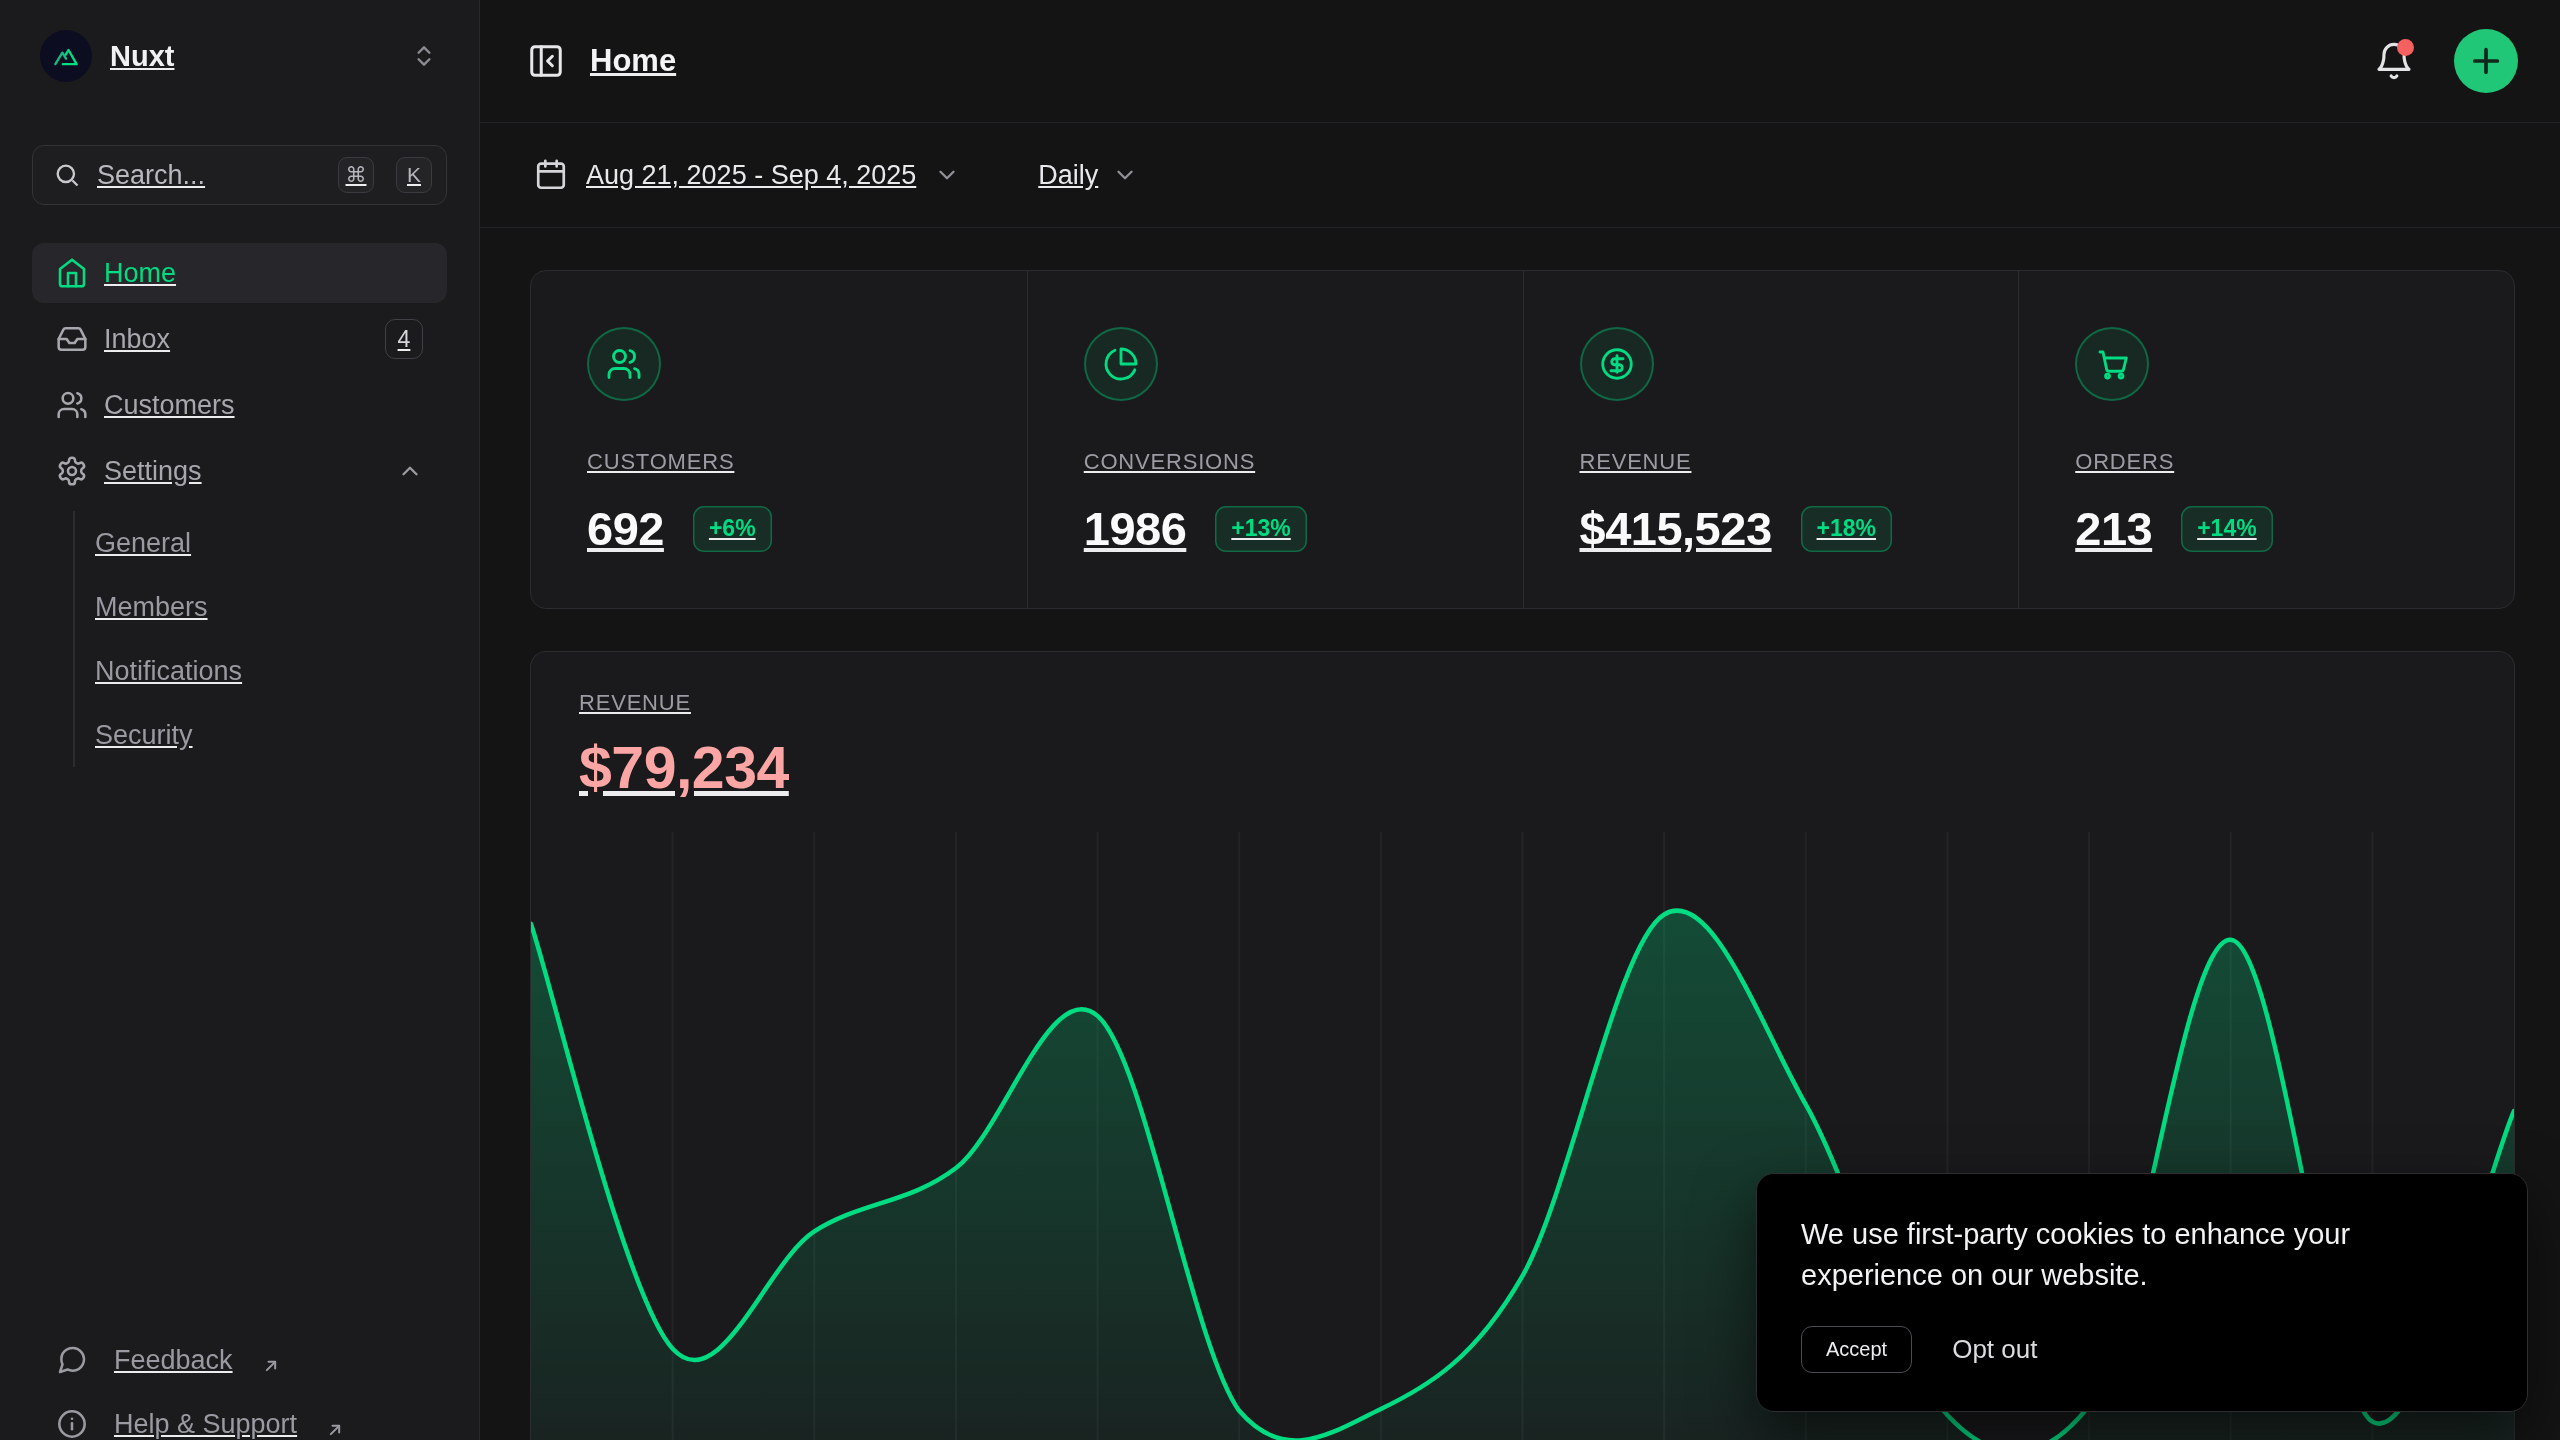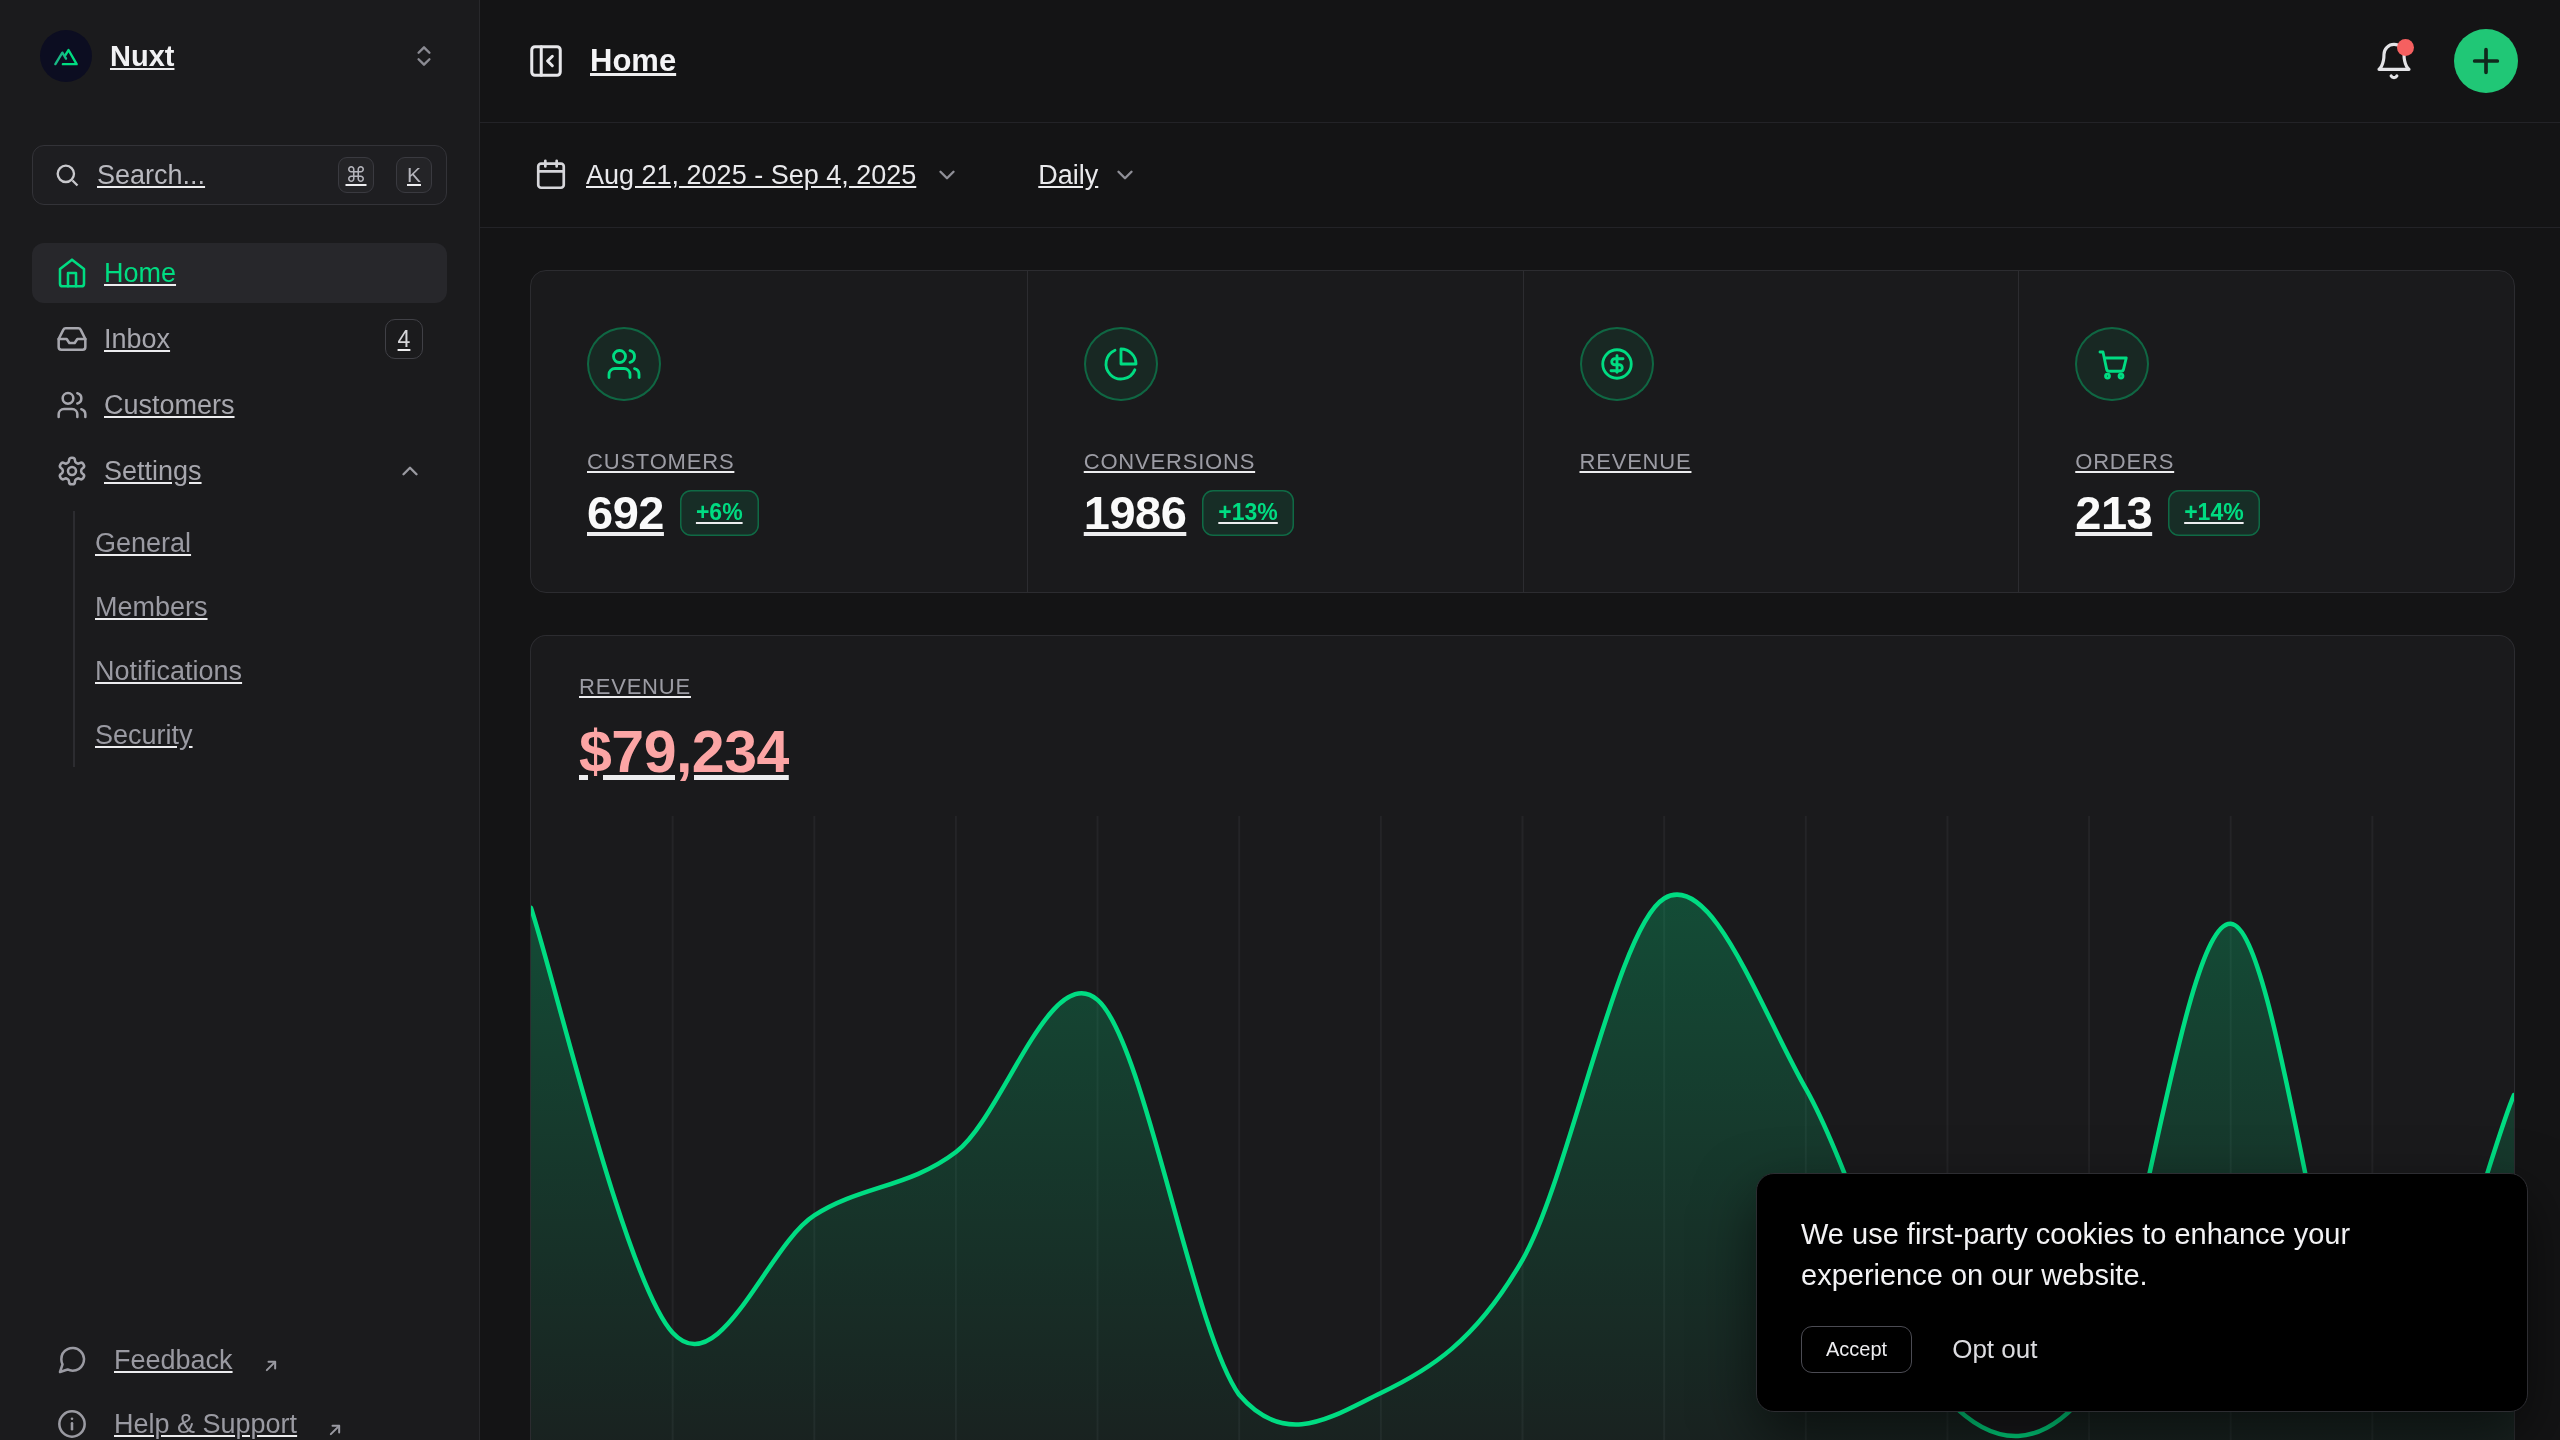--- a/index.html
+++ b/index.html
@@ -84,21 +84,21 @@
 
   .stats { display:grid; grid-template-columns:repeat(4,1fr); background:#1a1a1c;
     border:1.5px solid #2c2c30; border-radius:16px; overflow:hidden; }
   .stat { padding:56px 40px 52px 56px; cursor:pointer; }
   .stat + .stat { border-left:1px solid #2c2c30; }
   .stat-icon { width:74px; height:74px; border-radius:50%; background:rgba(0,220,130,0.07);
     box-shadow:inset 0 0 0 2px rgba(0,220,130,0.35); display:flex; align-items:center;
     justify-content:center; color:#00dc82; }
   .stat-icon svg { width:36px; height:36px; }
   .stat-label { margin-top:48px; font-size:22px; letter-spacing:0.8px; color:#9c9ca4; font-weight:500; }
-  .stat-value-row { margin-top:10px; display:flex; align-items:center; gap:16px; }
+  .stat-value-row { margin-top:26px; display:flex; align-items:center; gap:29px; }
   .stat-value { font-size:47px; font-weight:700; color:#fafafa; letter-spacing:-0.5px; }
   .delta-badge { height:46px; padding:0 16px; border-radius:11px; background:rgba(0,220,130,0.10);
     box-shadow:inset 0 0 0 1.5px rgba(0,220,130,0.35); color:#00dc82; font-size:23px;
     font-weight:600; display:flex; align-items:center; }
 
   .revenue-panel { margin-top:42px; background:#1a1a1c; border:1.5px solid #2c2c30;
     border-bottom:none; border-radius:16px 16px 0 0; height:815px; display:flex;
     flex-direction:column; overflow:hidden; }
   .revenue-head { padding:38px 48px 30px 48px; }
   .revenue-label { font-size:22px; letter-spacing:0.8px; color:#9c9ca4; font-weight:500; }
@@ -298,20 +298,24 @@
         </div>
         <div class="stat">
           <span class="stat-icon">
               <svg viewBox="0 0 24 24" fill="none" stroke="currentColor" stroke-width="1.9" stroke-linecap="round" stroke-linejoin="round">
                 <circle cx="12" cy="12" r="9.5"></circle>
                 <path d="M16 8.5h-5.5a2 2 0 1 0 0 4h3a2 2 0 1 1 0 4H8"></path>
                 <path d="M12 6.5v11"></path>
               </svg>
             </span>
           <div class="stat-label">REVENUE</div>
+          <div class="stat-value-row">
+            <span class="stat-value">$415,523</span>
+            <span class="delta-badge">+18%</span>
+          </div>
         </div>
         <div class="stat">
           <span class="stat-icon">
               <svg viewBox="0 0 24 24" fill="none" stroke="currentColor" stroke-width="1.9" stroke-linecap="round" stroke-linejoin="round">
                 <circle cx="9" cy="20" r="1.3"></circle>
                 <circle cx="18" cy="20" r="1.3"></circle>
                 <path d="M4 4h2l2.4 11.4a1.8 1.8 0 0 0 1.8 1.4h7.7a1.8 1.8 0 0 0 1.8-1.4L21.5 8H6.9"></path>
               </svg>
             </span>
           <div class="stat-label">ORDERS</div>

